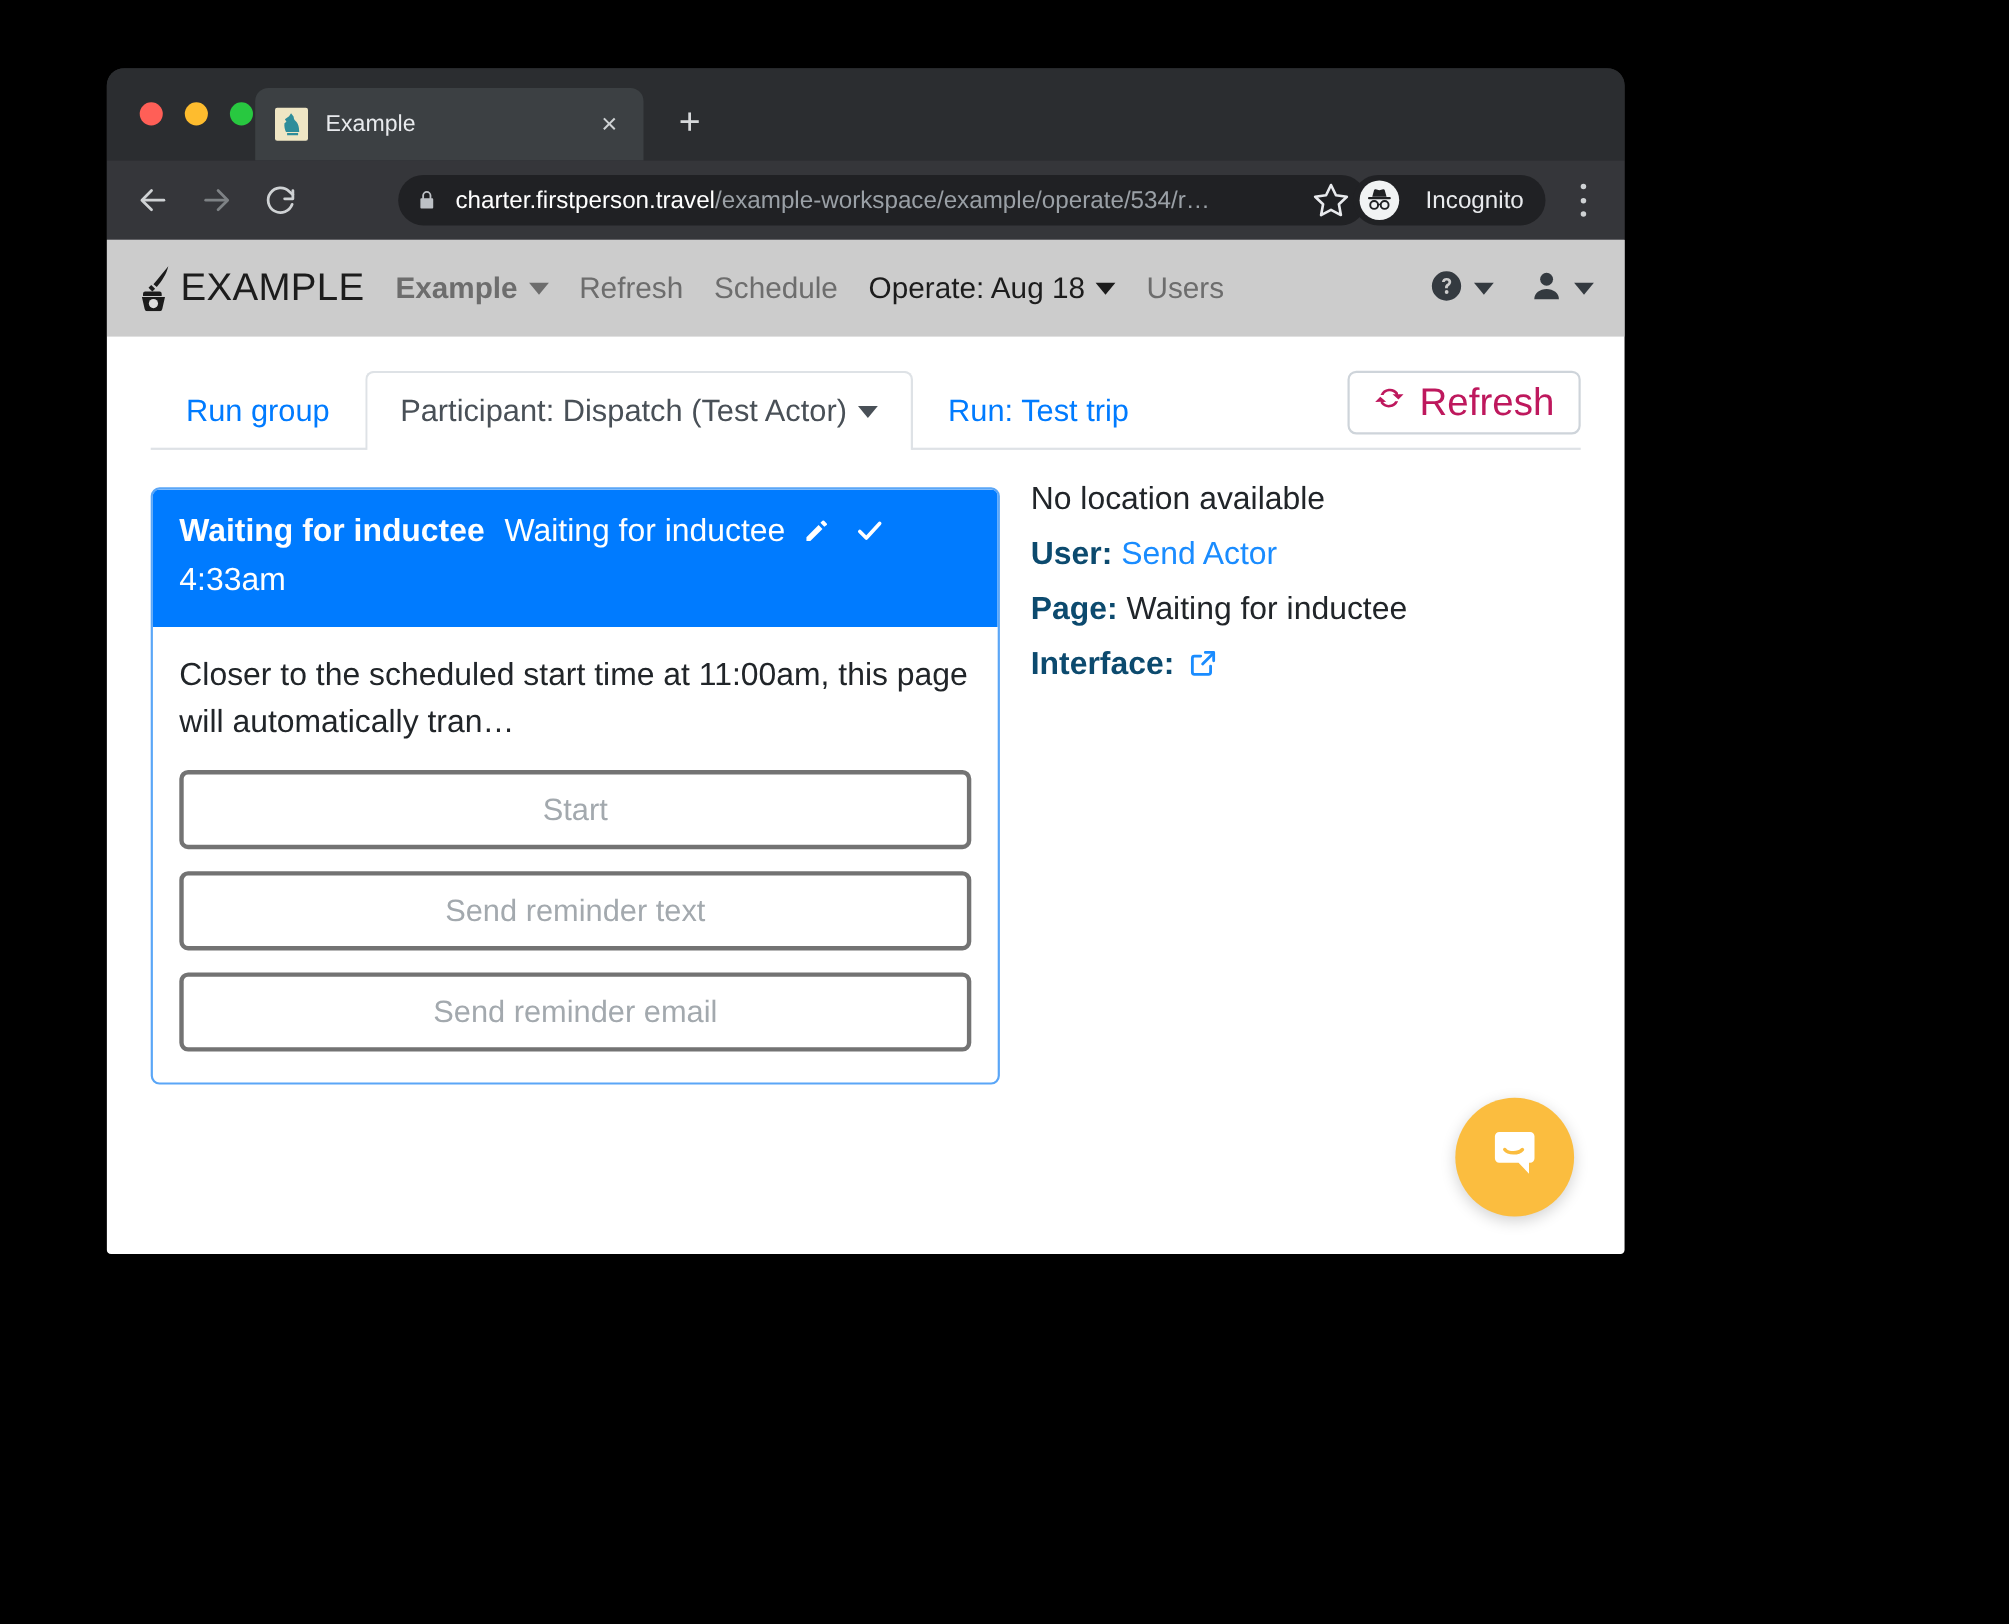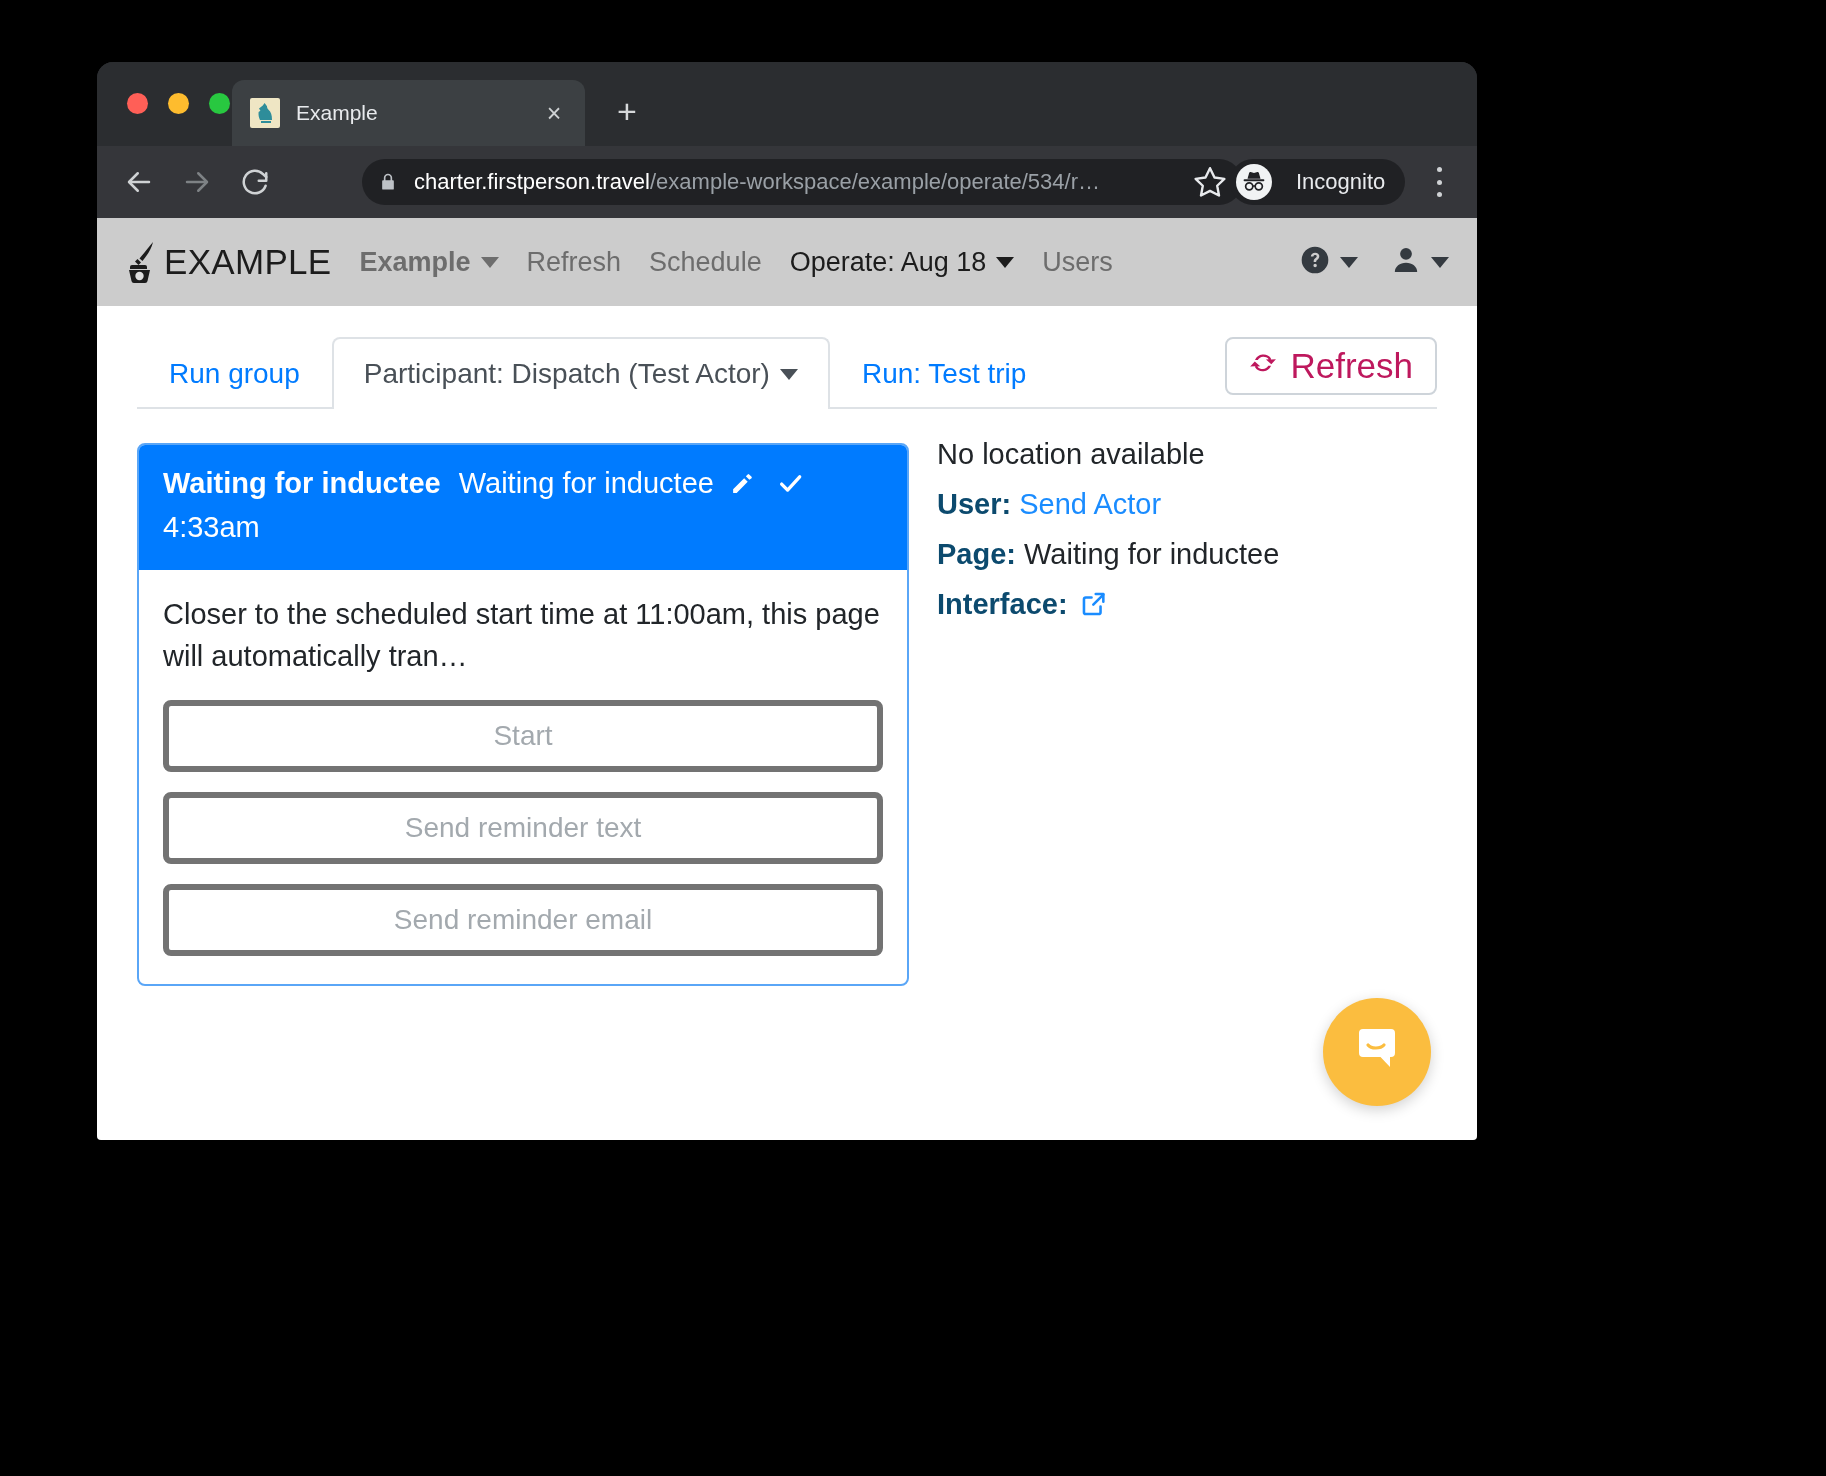--- a/index.html
+++ b/index.html
@@ -386,21 +386,21 @@
     color: #212529;
     line-height: 1.44;
     margin: 0 0 22px 0;
   }
   .action-btn {
     display: block;
     width: 100%;
     box-sizing: border-box;
     height: 72px;
     margin-bottom: 20px;
-    border: 6px solid #737373;
+    border: 4px solid #737373;
     border-radius: 8px;
     background: #ffffff;
     color: #a3a9ae;
     font-size: 28px;
     font-family: "Liberation Sans", sans-serif;
     cursor: default;
     text-align: center;
   }
   .action-btn:last-child { margin-bottom: 0; }
 

